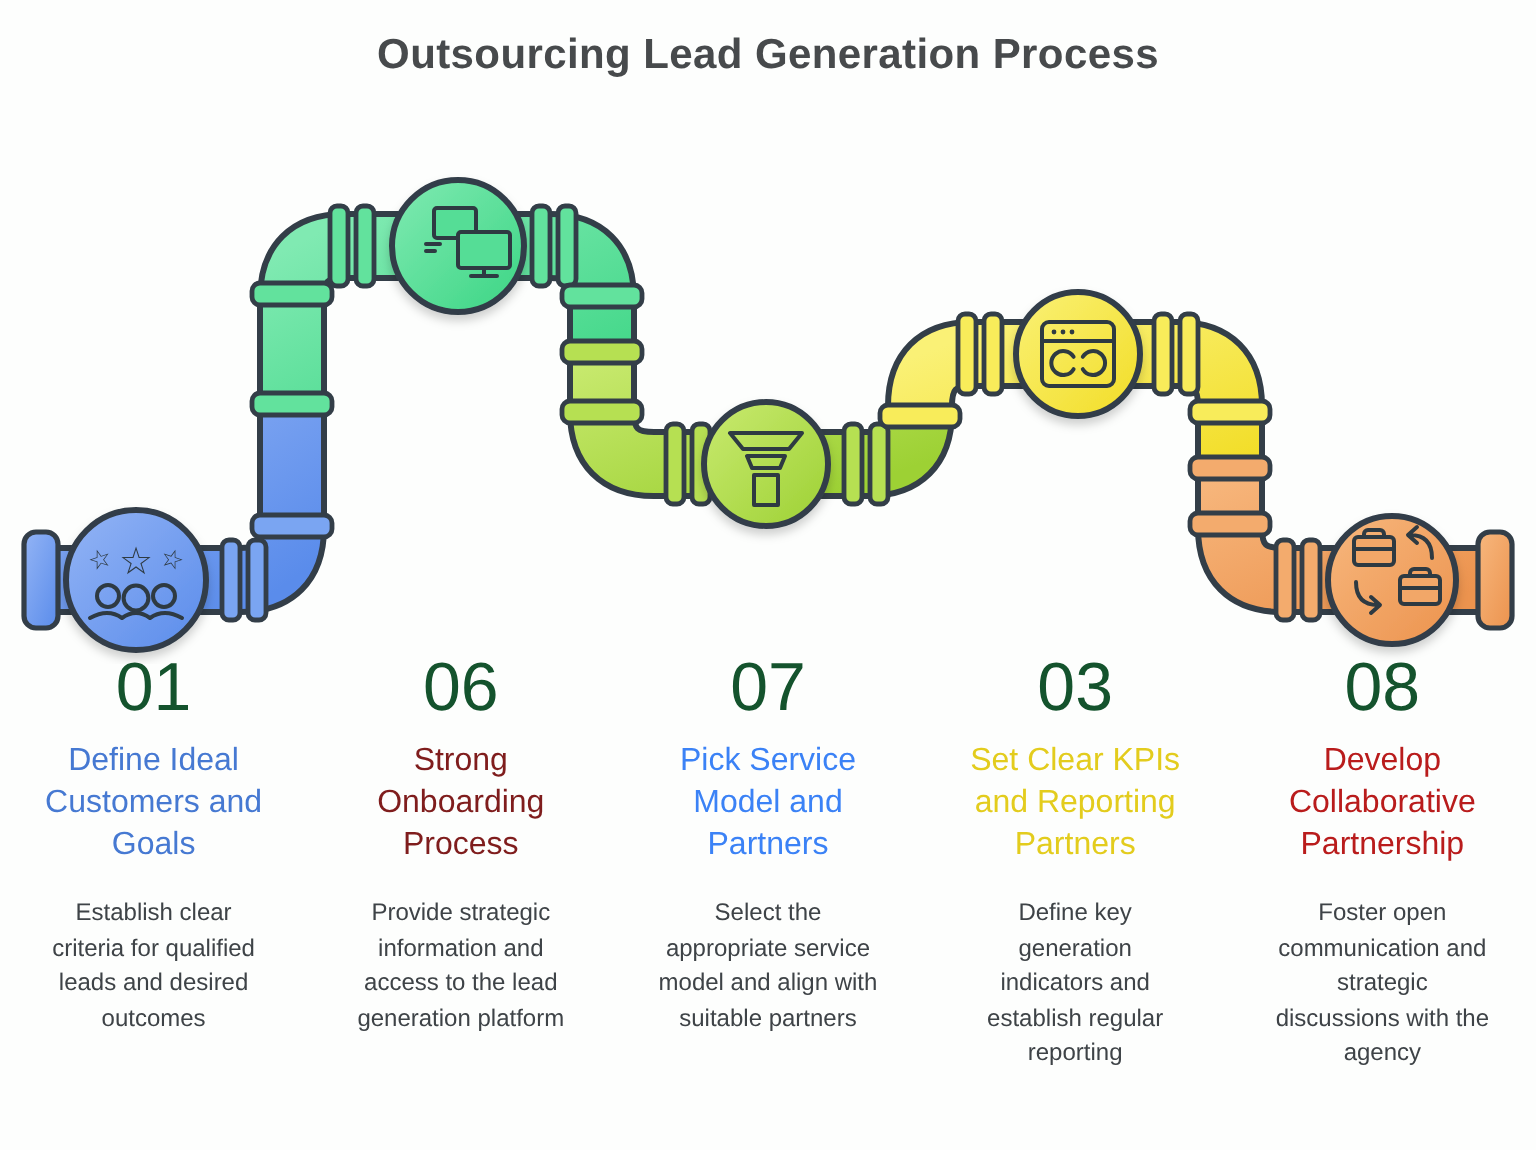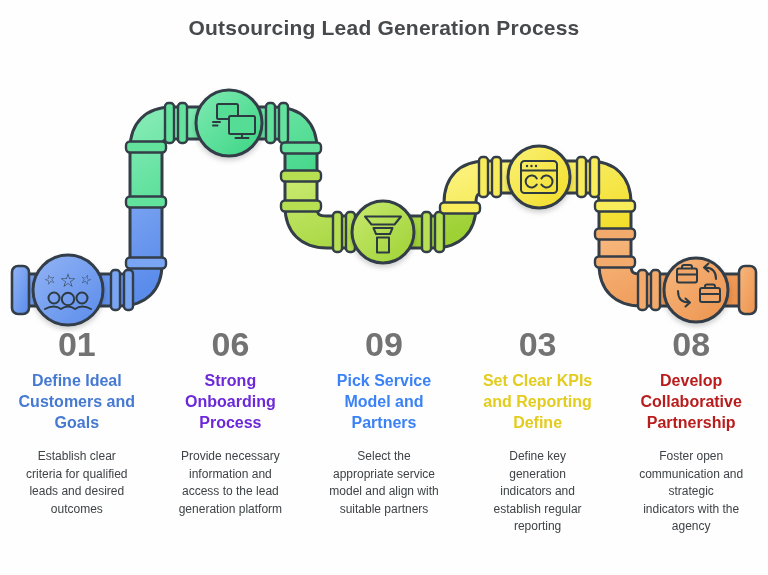--- a/index.html
+++ b/index.html
@@ -7,31 +7,31 @@
     position:relative;width:768px;height:575px;overflow:hidden;
     background:#fdfefd;font-family:"Liberation Sans",sans-serif;
   }
   .main-title{
     position:absolute;top:16px;left:0;width:768px;text-align:center;
     font-size:21px;font-weight:bold;color:#474a4c;letter-spacing:.2px;margin:0;
   }
   .pipes{position:absolute;top:0;left:0;}
   .steps{position:absolute;top:327px;left:0;width:768px;display:flex;}
   .step{flex:1;text-align:center;padding:0 6px;box-sizing:border-box;}
-  .step-num{font-size:34px;font-weight:700;color:#737373;line-height:1;}
+  .step-num{font-size:34px;font-weight:400;color:#14532d;line-height:1;}
   .step-title{
-    font-size:16px;font-weight:bold;line-height:1.32;margin-top:9px;
+    font-size:16px;font-weight:normal;line-height:1.32;margin-top:9px;
     white-space:pre-line;
   }
   .step-desc{
     font-size:12px;color:#3e4347;line-height:1.45;margin-top:15px;
     white-space:pre-line;
   }
   .c1 .step-title{color:#4679d2}
-  .c2 .step-title{color:#6d28d9}
+  .c2 .step-title{color:#7f1d1d}
   .c3 .step-title{color:#3b82f6}
   .c4 .step-title{color:#e3cc1d}
   .c5 .step-title{color:#b91c1c}
 </style>
 </head>
 <body>
 
 <div class="stage">
 
   <h1 class="main-title">Outsourcing Lead Generation Process</h1>
@@ -179,52 +179,52 @@
       <div class="step-desc">Establish clear
 criteria for qualified
 leads and desired
 outcomes</div>
     </div>
     <div class="step c2">
       <div class="step-num">06</div>
       <div class="step-title">Strong
 Onboarding
 Process</div>
-      <div class="step-desc">Provide necessary
+      <div class="step-desc">Provide strategic
 information and
 access to the lead
 generation platform</div>
     </div>
     <div class="step c3">
-      <div class="step-num">09</div>
+      <div class="step-num">07</div>
       <div class="step-title">Pick Service
 Model and
 Partners</div>
       <div class="step-desc">Select the
 appropriate service
 model and align with
 suitable partners</div>
     </div>
     <div class="step c4">
       <div class="step-num">03</div>
       <div class="step-title">Set Clear KPIs
 and Reporting
-Define</div>
+Partners</div>
       <div class="step-desc">Define key
 generation
 indicators and
 establish regular
 reporting</div>
     </div>
     <div class="step c5">
       <div class="step-num">08</div>
       <div class="step-title">Develop
 Collaborative
 Partnership</div>
       <div class="step-desc">Foster open
 communication and
 strategic
-indicators with the
+discussions with the
 agency</div>
     </div>
   </div>
 
 </div>
 
 </body></html>

